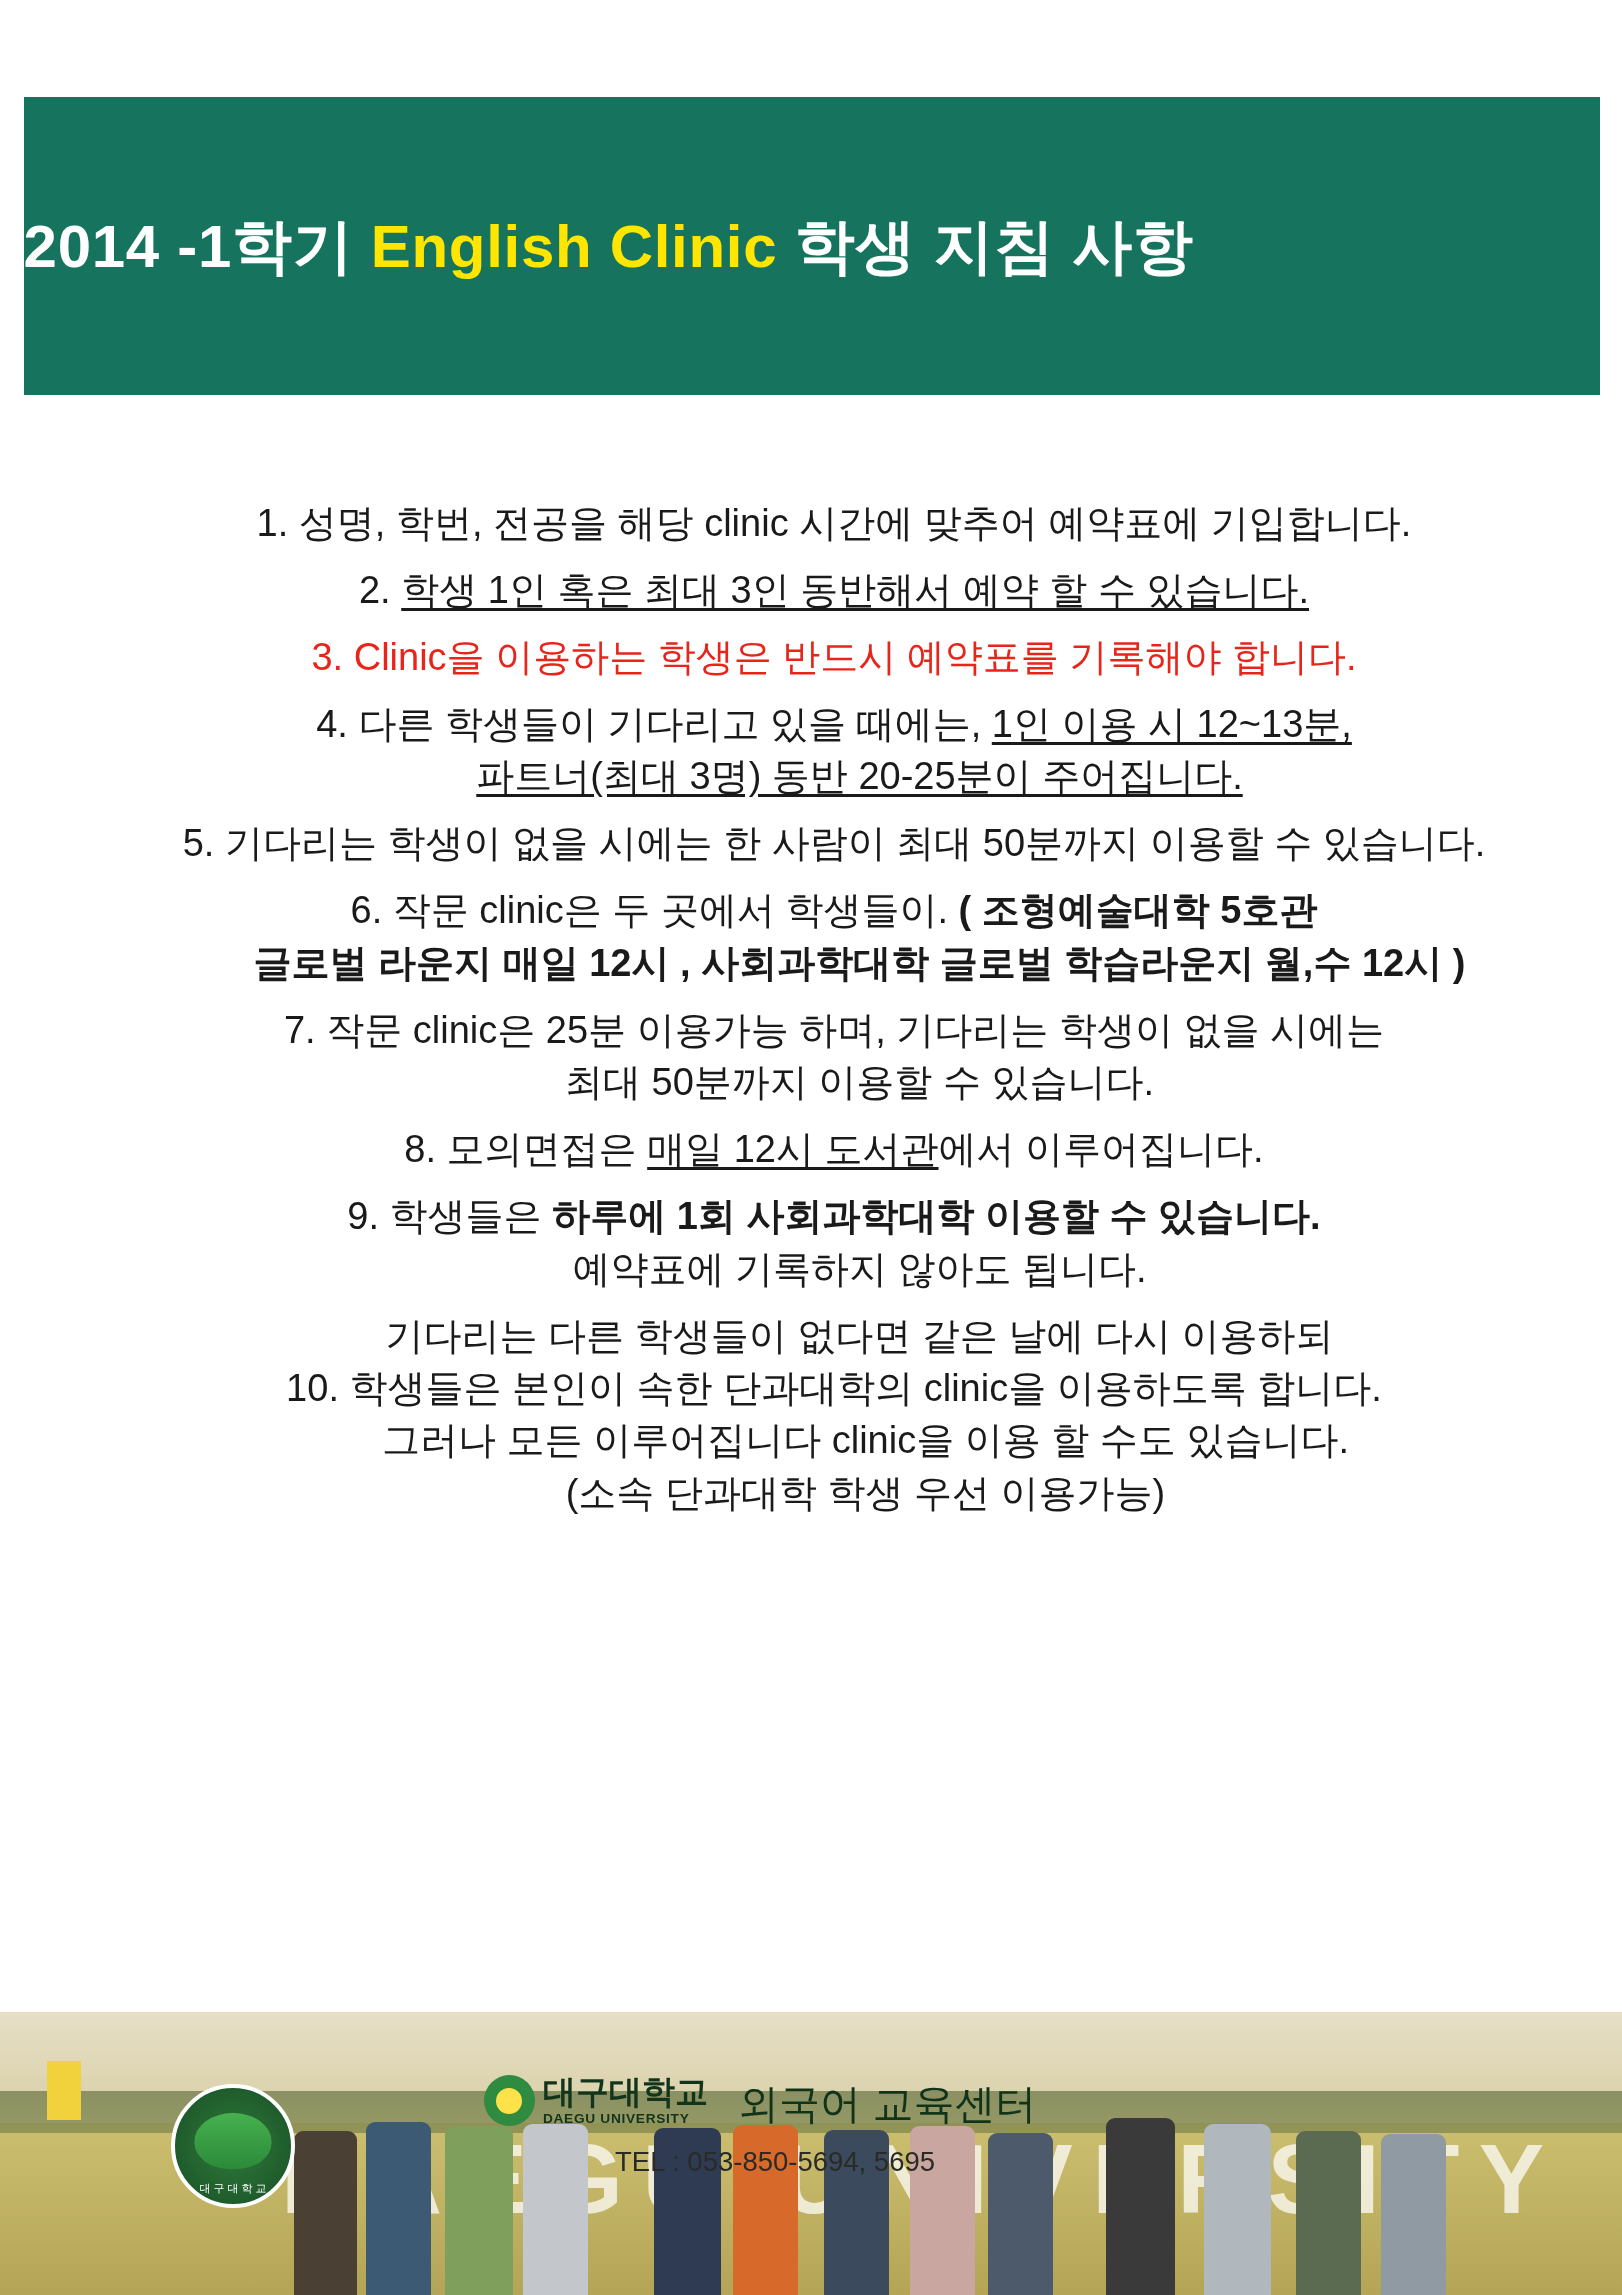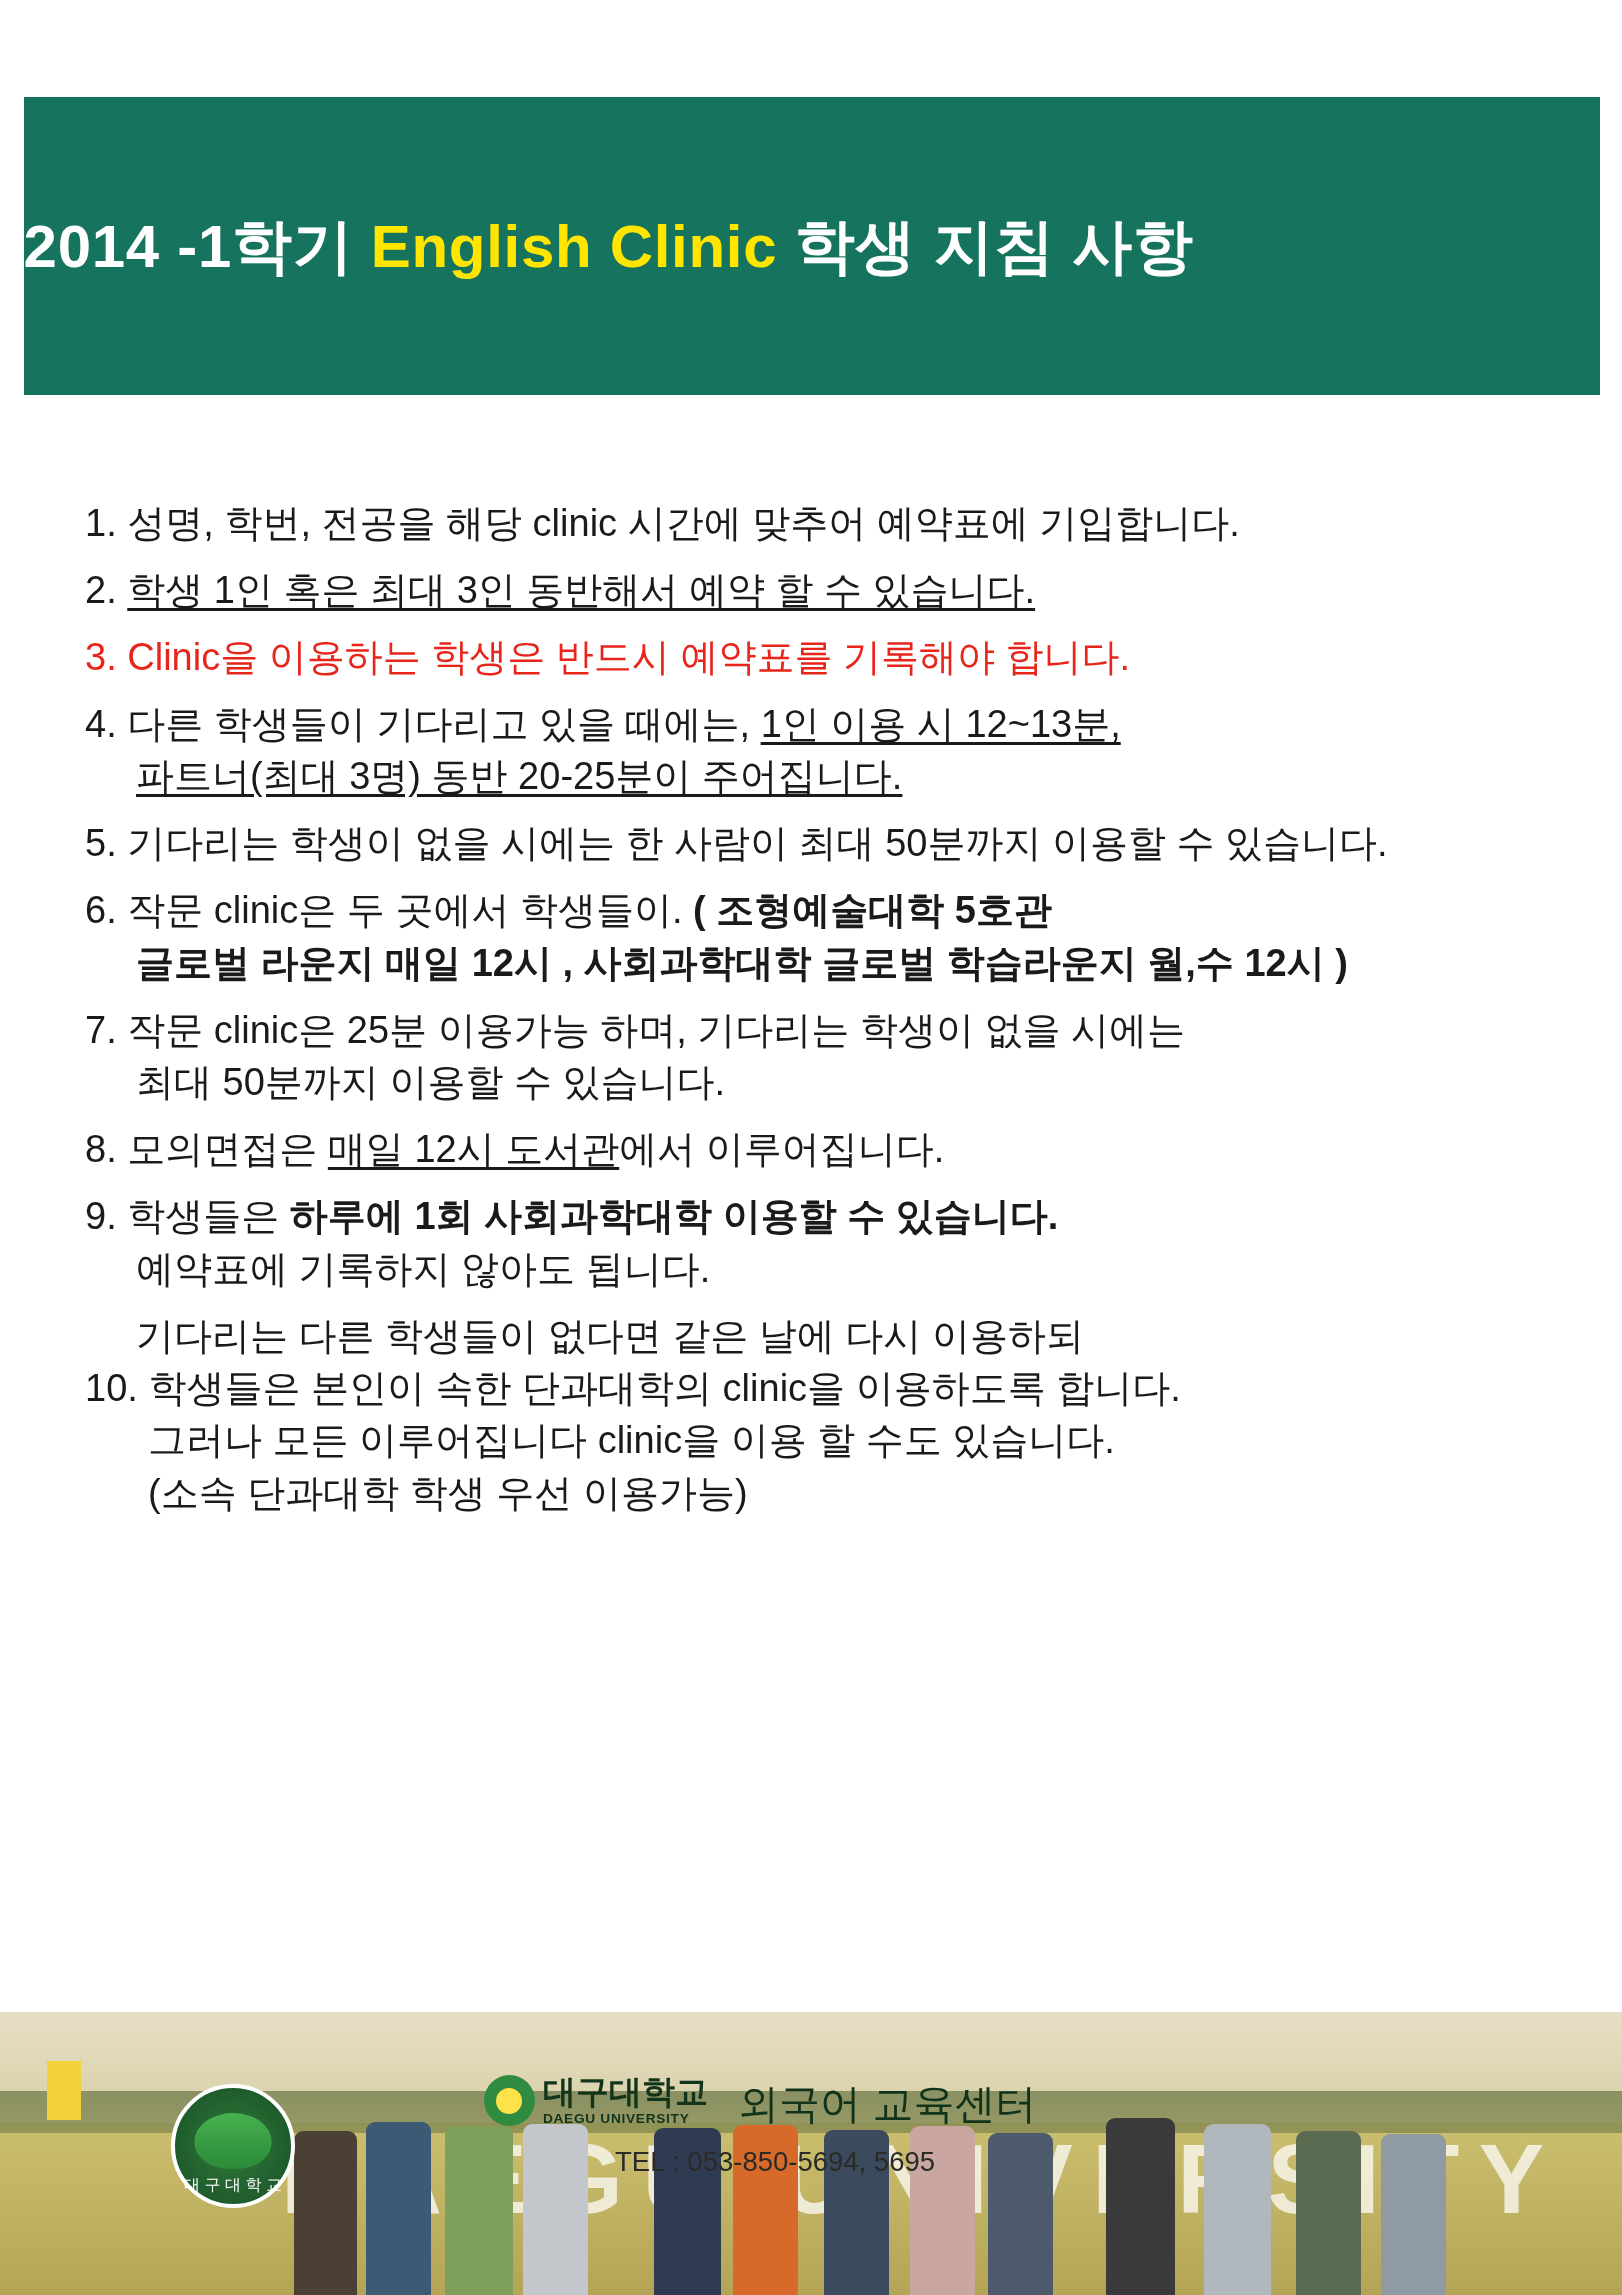--- a/index.html
+++ b/index.html
@@ -54,20 +54,21 @@
     left: 85px;
     top: 504px;
     width: 1498px;
   }
   .line {
     font-size: 38px;
     color: #1a1a1a;
     line-height: 1.0;
     margin-bottom: 29px;
     white-space: nowrap;
+    text-align: center;
   }
   .line.tight { margin-bottom: 14.4px; }
   .indent1 { padding-left: 51px; }
   .indent2 { padding-left: 63px; }
   .red { color: #e8251b; }
   .u { text-decoration: underline; text-underline-offset: 5.2px; }
   .b { font-weight: bold; }
 
   
   .footer {
@@ -115,21 +116,21 @@
   }
   .emblem {
     position: absolute;
     left: 171px; top: 72px;
     width: 124px; height: 124px;
     border-radius: 50%;
     background: radial-gradient(circle at 50% 50%, #2f7a3a 0%, #1f5c2c 70%, #15401f 100%);
     border: 4.6px solid #ffffff;
     box-sizing: border-box;
     color: #fff;
-    font-size: 16px;
+    font-size: 11px;
     display: flex;
     align-items: flex-end;
     justify-content: center;
     padding-bottom: 7.9px;
     text-align: right;
   }
   .emblem-inner {
     position: absolute;
     left: 50%; top: 46%;
     transform: translate(-50%, -50%);

